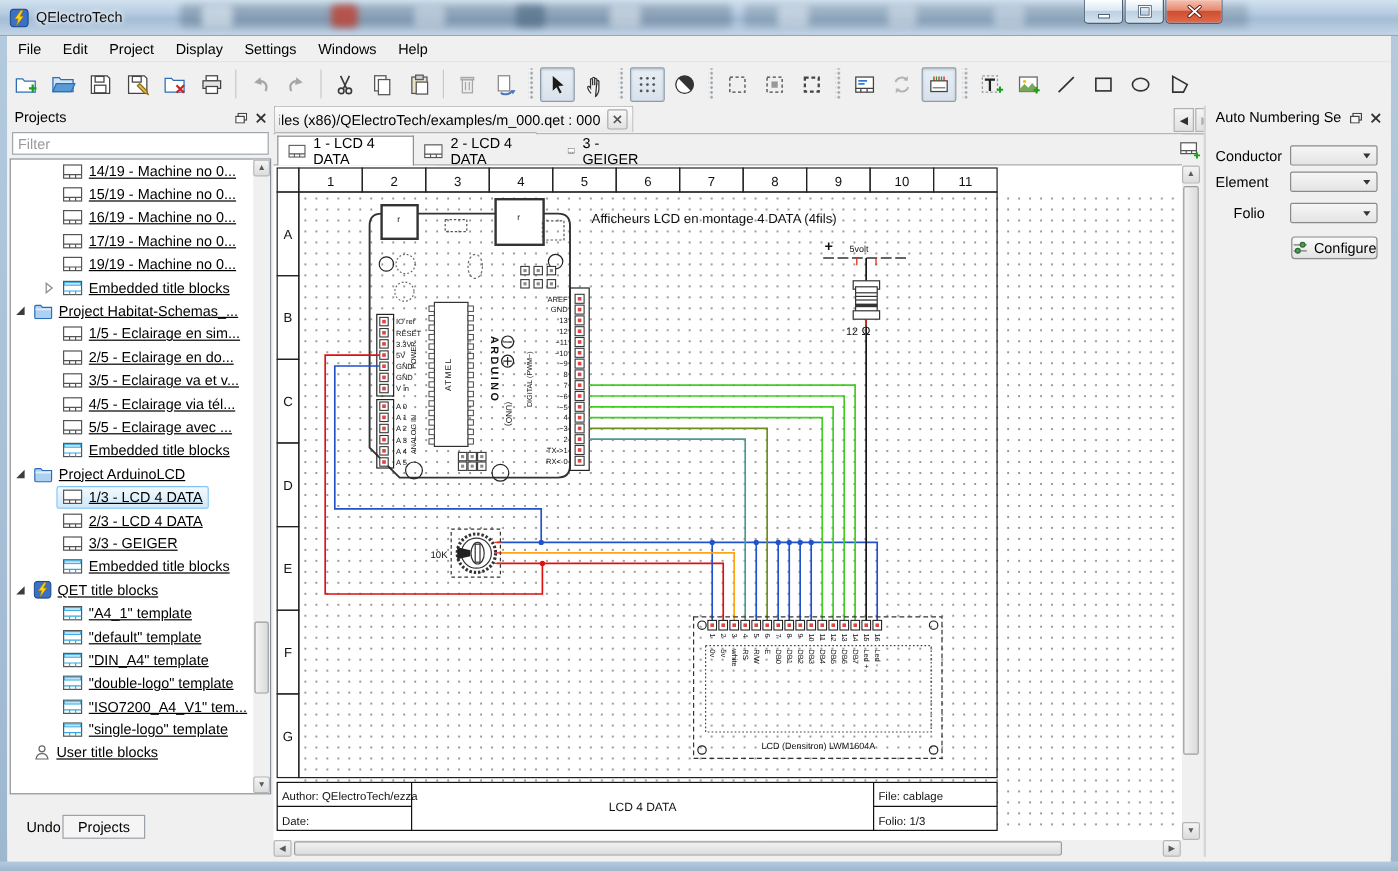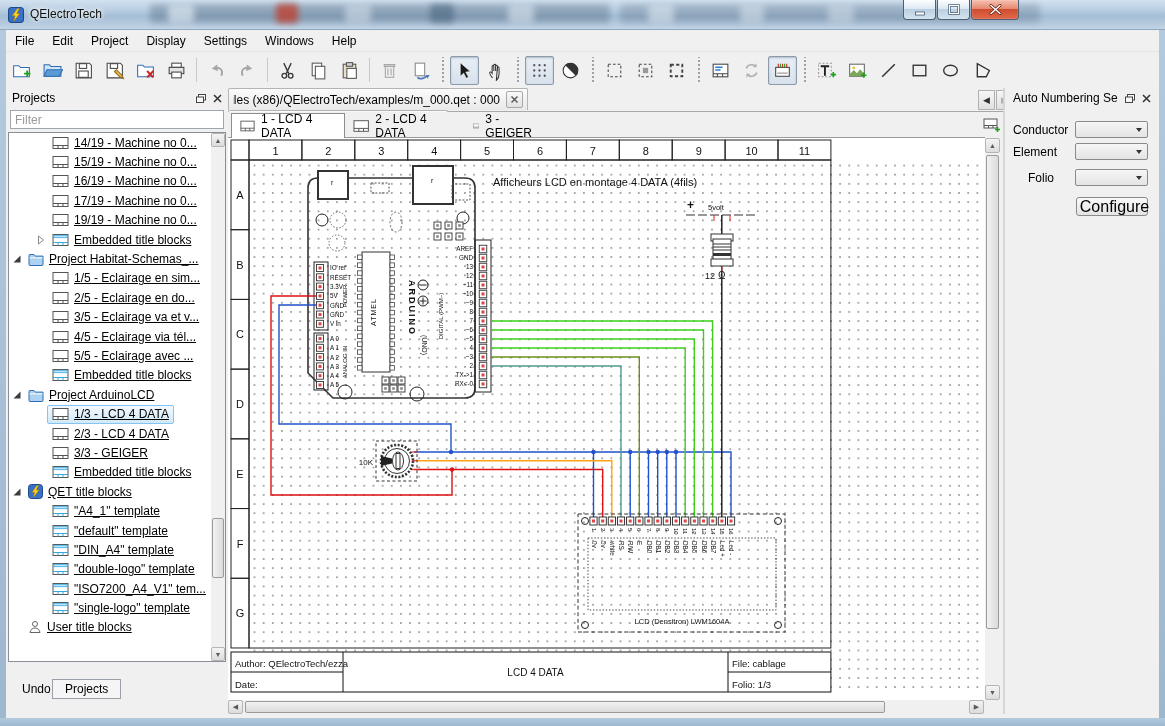--- a/index.html
+++ b/index.html
@@ -72,21 +72,21 @@
   #vscroll{left:985px;top:138px;width:15px;height:562px;}
   #hscroll{left:228px;top:700px;width:772px;height:14px;}
   
   #rsplit{left:1003px;top:88px;width:2px;height:626px;background:#d6d6d6;}
   #rightpanel{left:1005px;top:88px;width:154px;height:626px;background:#f0f0f0;}
   #rp-head{left:0;top:0;width:154px;height:20px;display:flex;align-items:center;padding:0 8px;}
   #rp-head .ttl{flex:1;white-space:nowrap;overflow:hidden;}
   .rp-label{font-size:12px;}
   .combo{border:1px solid #8a8a8a;border-radius:2px;background:linear-gradient(180deg,#f6f6f6,#e4e4e4);display:flex;align-items:center;justify-content:flex-end;padding-right:5px;}
   .combo .arr{width:0;height:0;border-left:3.5px solid transparent;border-right:3.5px solid transparent;border-top:4px solid #333;}
-  #btn-configure{border:1px solid #8a8a8a;border-radius:3px;background:linear-gradient(180deg,#fafafa,#e3e3e3);display:flex;align-items:center;justify-content:center;font-size:16px;}
+  #btn-configure{border:1px solid #8a8a8a;border-radius:3px;background:linear-gradient(180deg,#fafafa,#e3e3e3);display:flex;align-items:center;justify-content:center;font-size:12px;}
   #btn-configure svg{margin-right:5px;}
   
   #schem text{font-family:"Liberation Sans",sans-serif;fill:#111;}
   .thin{stroke:#222;stroke-width:1;fill:none;}
   .wire{fill:none;stroke-width:1.4;}
   .wr{stroke:var(--w-red);} .wb{stroke:var(--w-blue);} .wo{stroke:var(--w-orange);}
   .wg{stroke:var(--w-green);} .wol{stroke:var(--w-olive);} .wt{stroke:var(--w-teal);} .wk{stroke:var(--w-black);}
   .term{stroke:#e03020;stroke-width:1.1;}
 </style>
 </head>

